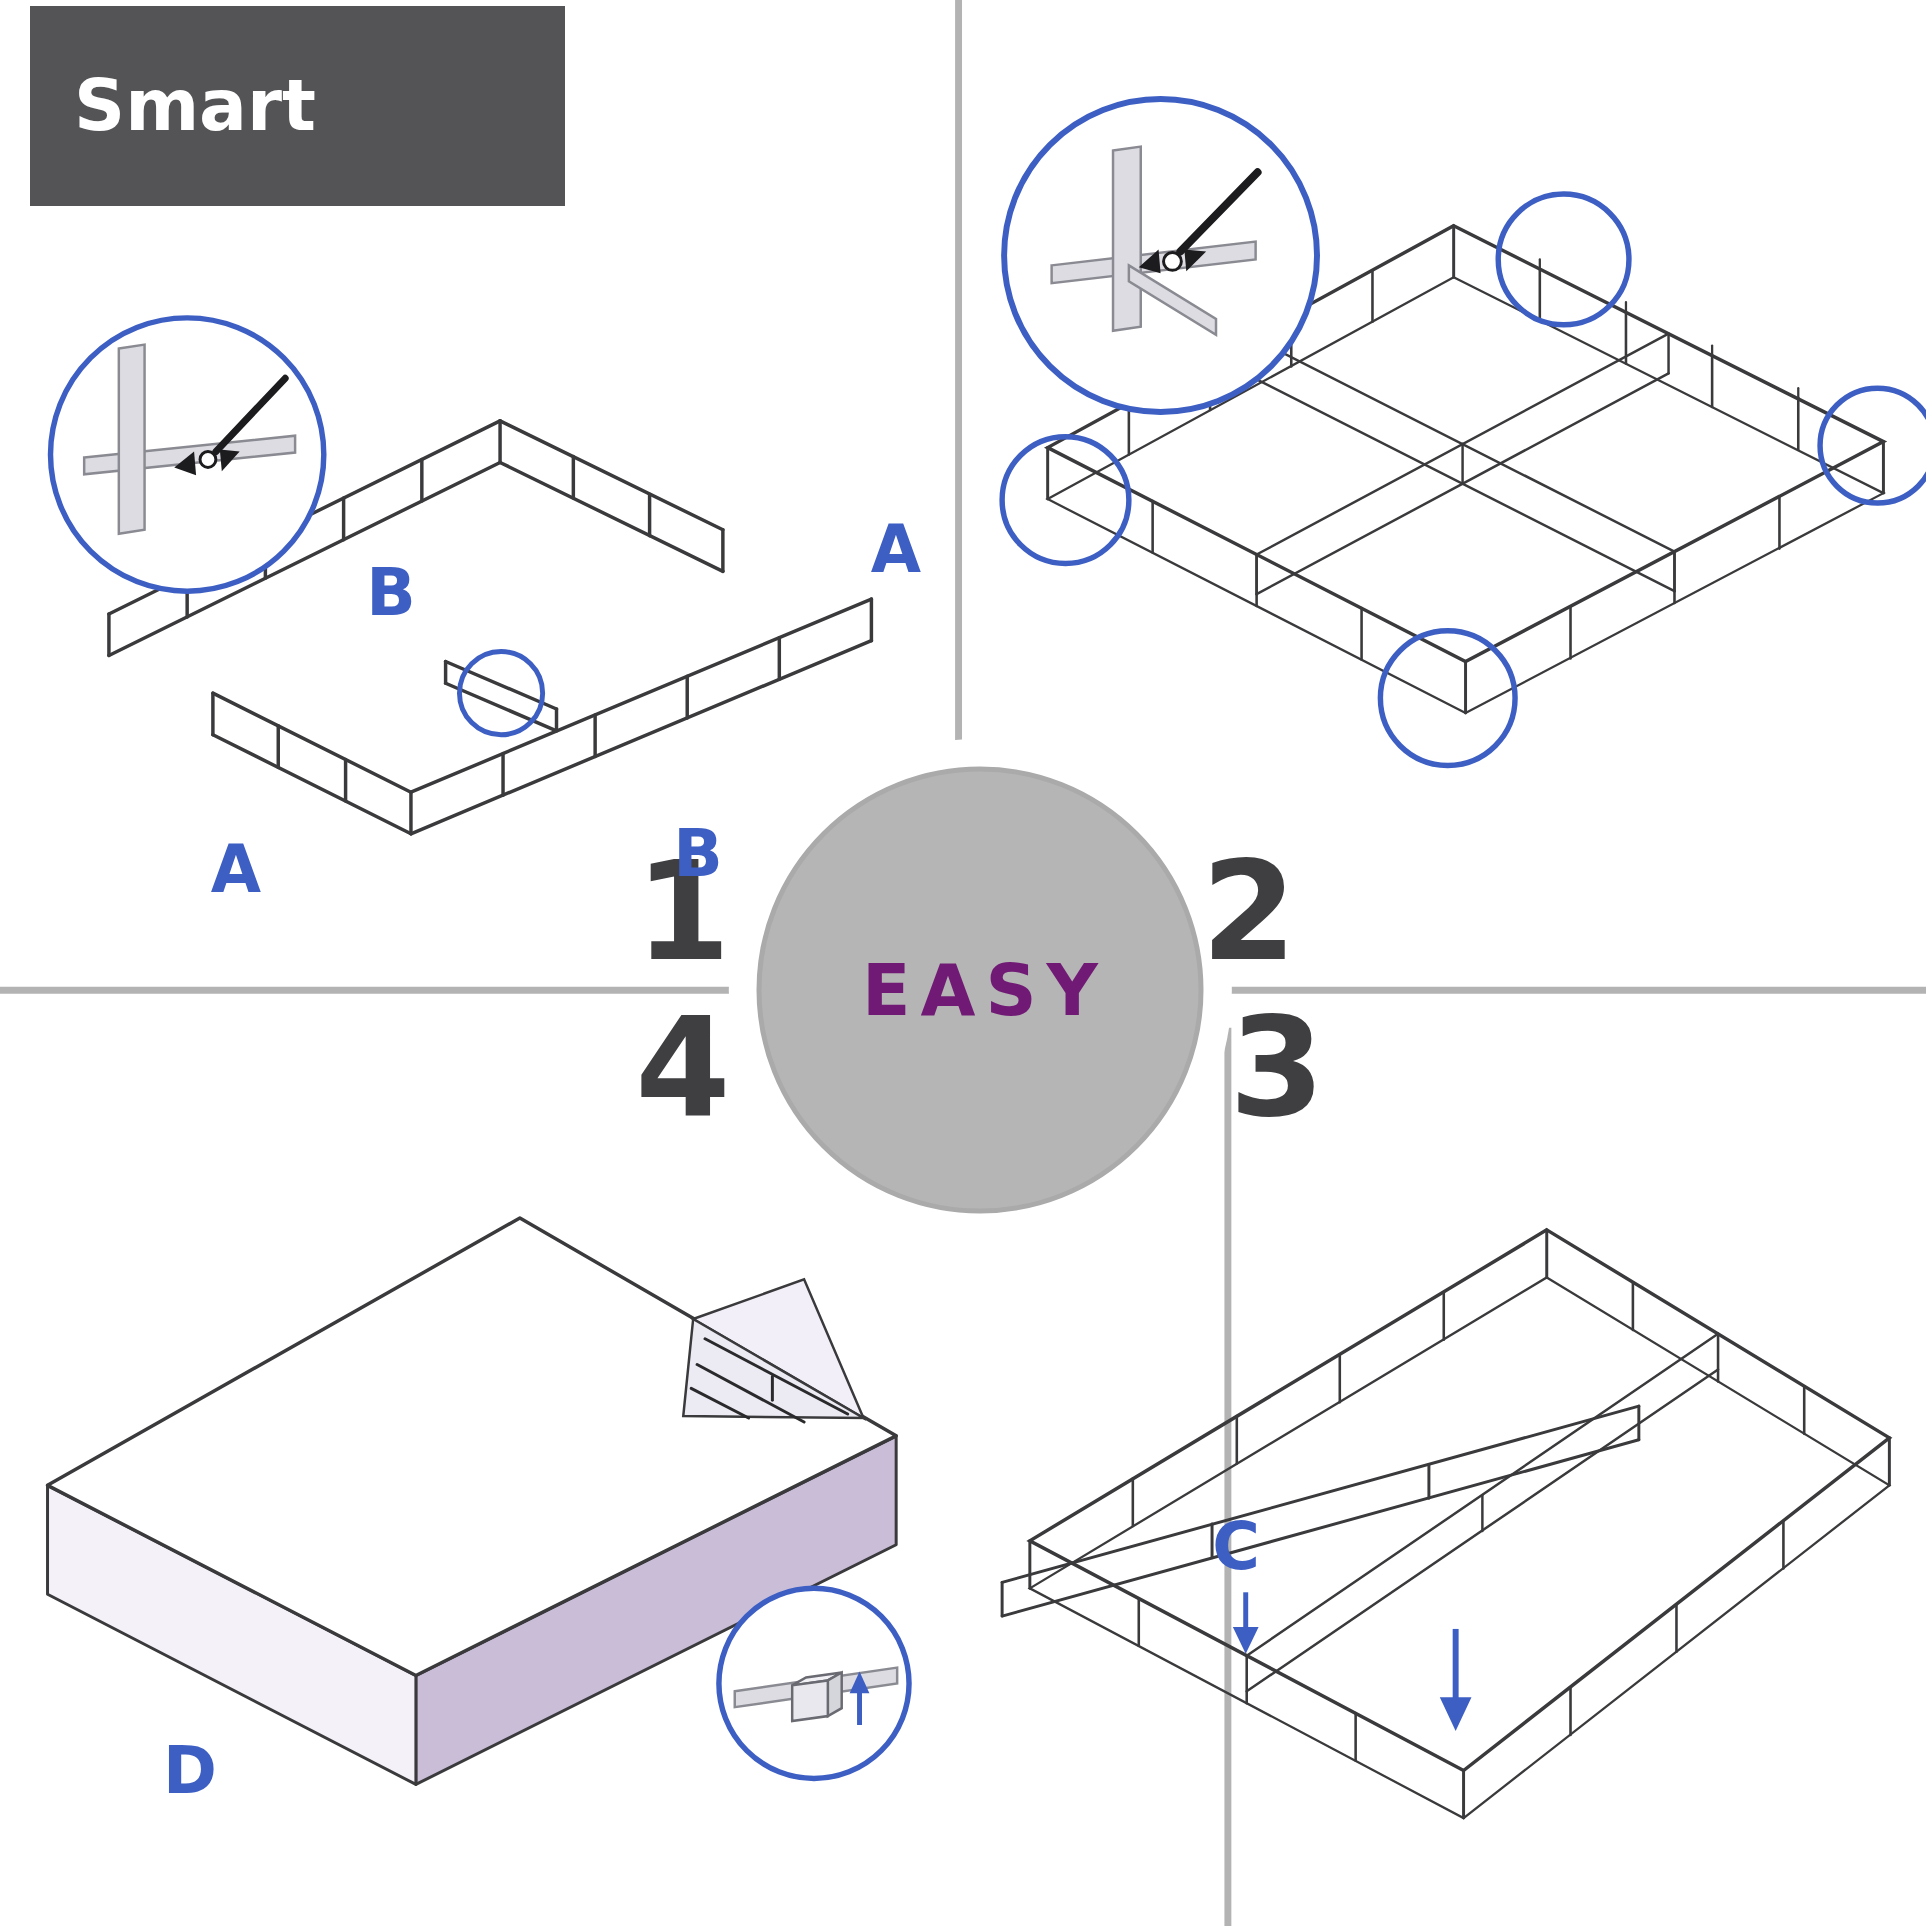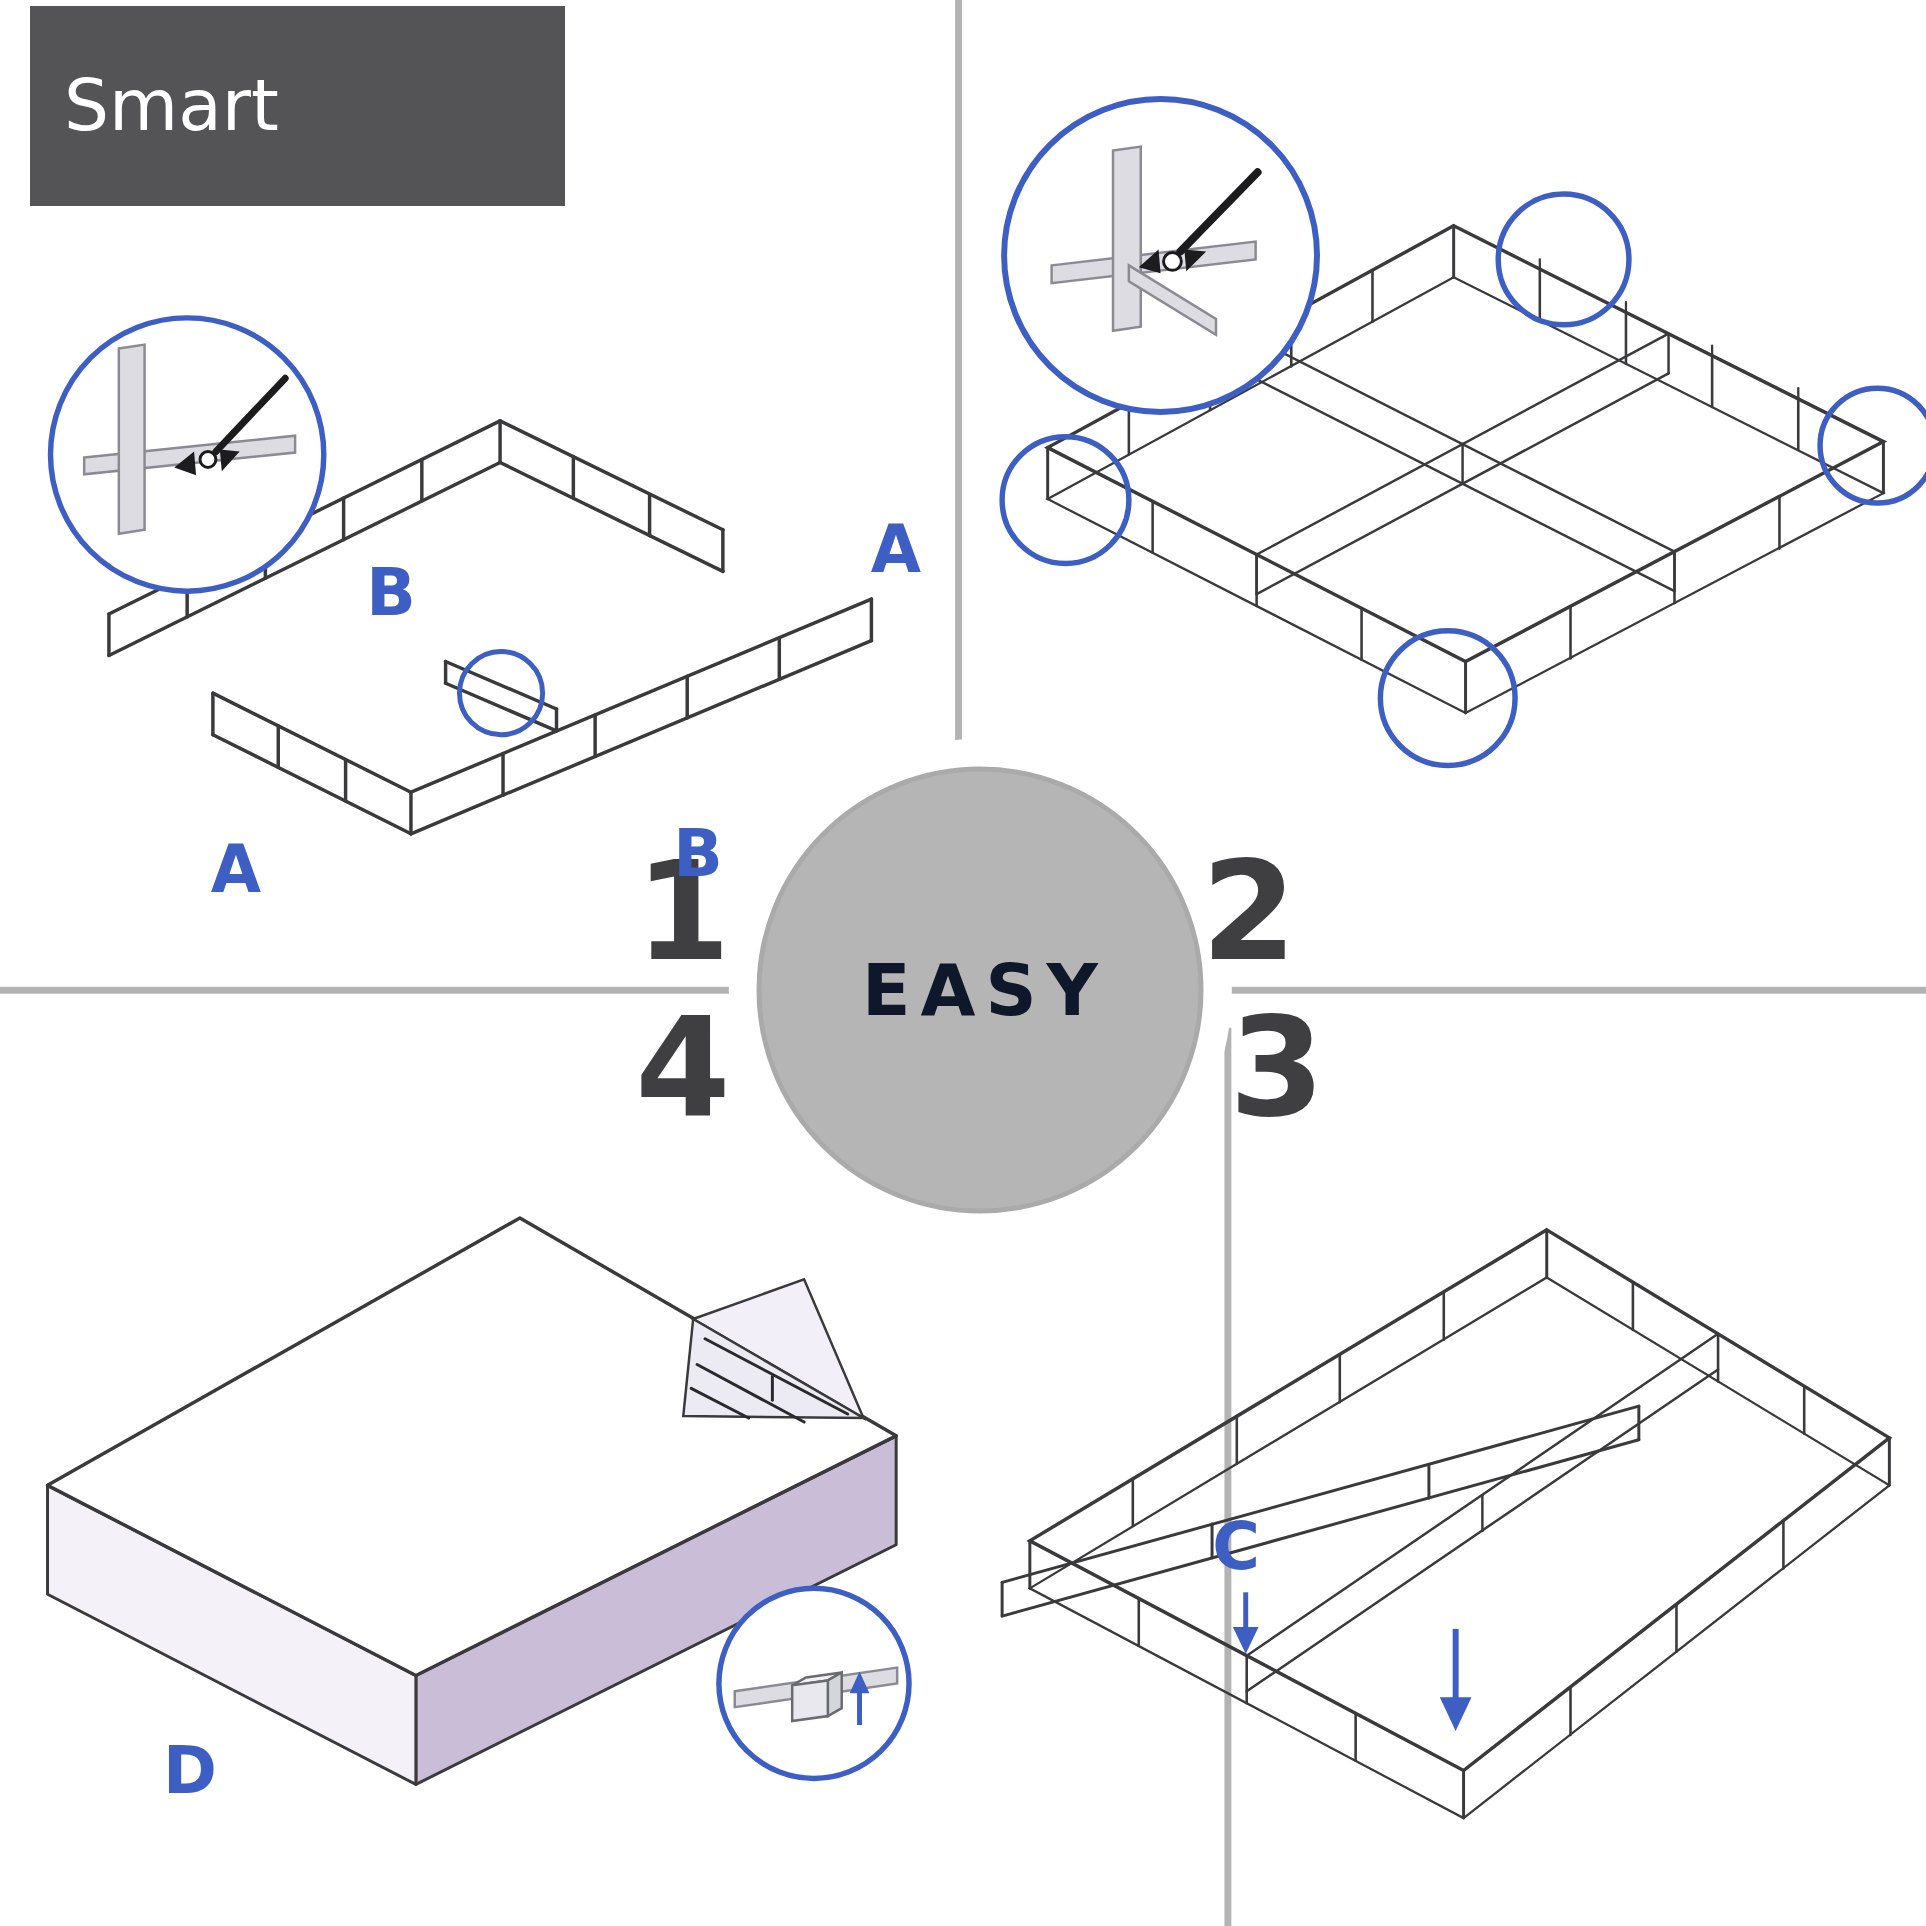--- a/index.html
+++ b/index.html
@@ -4,36 +4,36 @@
 <style>
   html,body{margin:0;padding:0;background:#ffffff;}
   .stage{
     position:relative;width:1927px;height:1927px;background:#ffffff;overflow:hidden;
     font-family:"DejaVu Sans","Liberation Sans",sans-serif;
   }
   .stage svg.art{position:absolute;left:0;top:0;}
   .title-box{
     position:absolute;left:30px;top:6px;width:535px;height:200px;
     background:#545456;color:#ffffff;display:flex;flex-direction:column;justify-content:center;
-    padding-left:34px;box-sizing:border-box;font-size:71px;font-weight:normal;line-height:1.25;
+    padding-left:44px;box-sizing:border-box;font-size:71px;font-weight:bold;line-height:1.25;
   }
   .step-num{
     position:absolute;transform:translate(-50%,-50%);
     color:#3f3f41;font-weight:bold;font-size:137px;line-height:1;
   }
   .label-blue{
     position:absolute;transform:translate(-50%,-50%);
     color:#3d5fc4;font-weight:bold;font-size:65px;line-height:1;
   }
   .badge{
     position:absolute;left:980px;top:990px;transform:translate(-50%,-50%);
     width:447px;height:447px;border-radius:50%;
     background:#b5b5b5;border:5px solid #aaaaaa;box-sizing:border-box;
     display:flex;flex-direction:column;align-items:center;justify-content:center;gap:34px;
-    color:#0f172a;font-weight:bold;font-size:71px;letter-spacing:10px;text-indent:10px;
+    color:#701a75;font-weight:bold;font-size:71px;letter-spacing:10px;text-indent:10px;
   }
 </style>
 </head>
 <body>
 
 <div class="stage">
 
   <svg class="art" width="1927" height="1927" viewBox="0 0 1946 1946">
 
     <g stroke="#b3b3b3" stroke-width="7">

